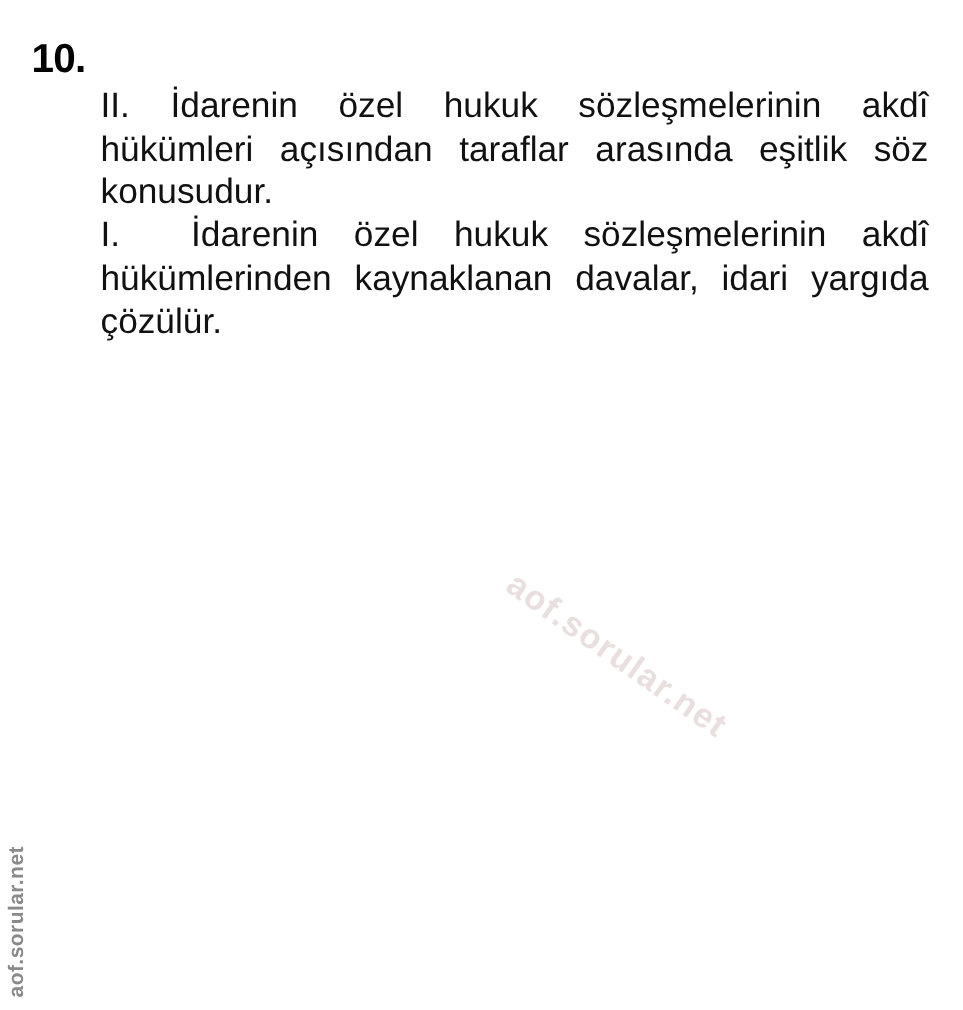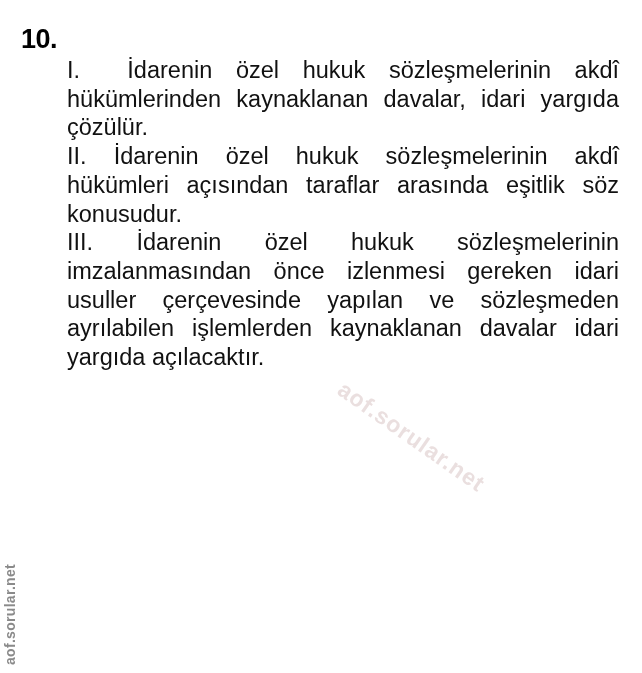--- a/index.html
+++ b/index.html
@@ -67,18 +67,17 @@
     .layer { position: relative; z-index: 1; }
   </style>
 </head>
 <body>
 
 <div class="wm-diag">aof.sorular.net</div>
 
 <div class="qnum layer">10.</div>
 
 <div class="stem layer">
+  <p><span>II.</span> <span>İdarenin özel hukuk sözleşmelerinin akdî hükümleri açısından taraflar arasında eşitlik söz konusudur.</span></p>
   <p><span>I.</span>&nbsp; <span>İdarenin özel hukuk sözleşmelerinin akdî hükümlerinden kaynaklanan davalar, idari yargıda çözülür.</span></p>
-  <p><span>II.</span> <span>İdarenin özel hukuk sözleşmelerinin akdî hükümleri açısından taraflar arasında eşitlik söz konusudur.</span></p>
-  <p><span>III.</span> <span>İdarenin özel hukuk sözleşmelerinin imzalanmasından önce izlenmesi gereken idari usuller çerçevesinde yapılan ve sözleşmeden ayrılabilen işlemlerden kaynaklanan davalar idari yargıda açılacaktır.</span></p>
 </div>
 
 <div class="wm-side">aof.sorular.net</div>
 
 </body></html>

